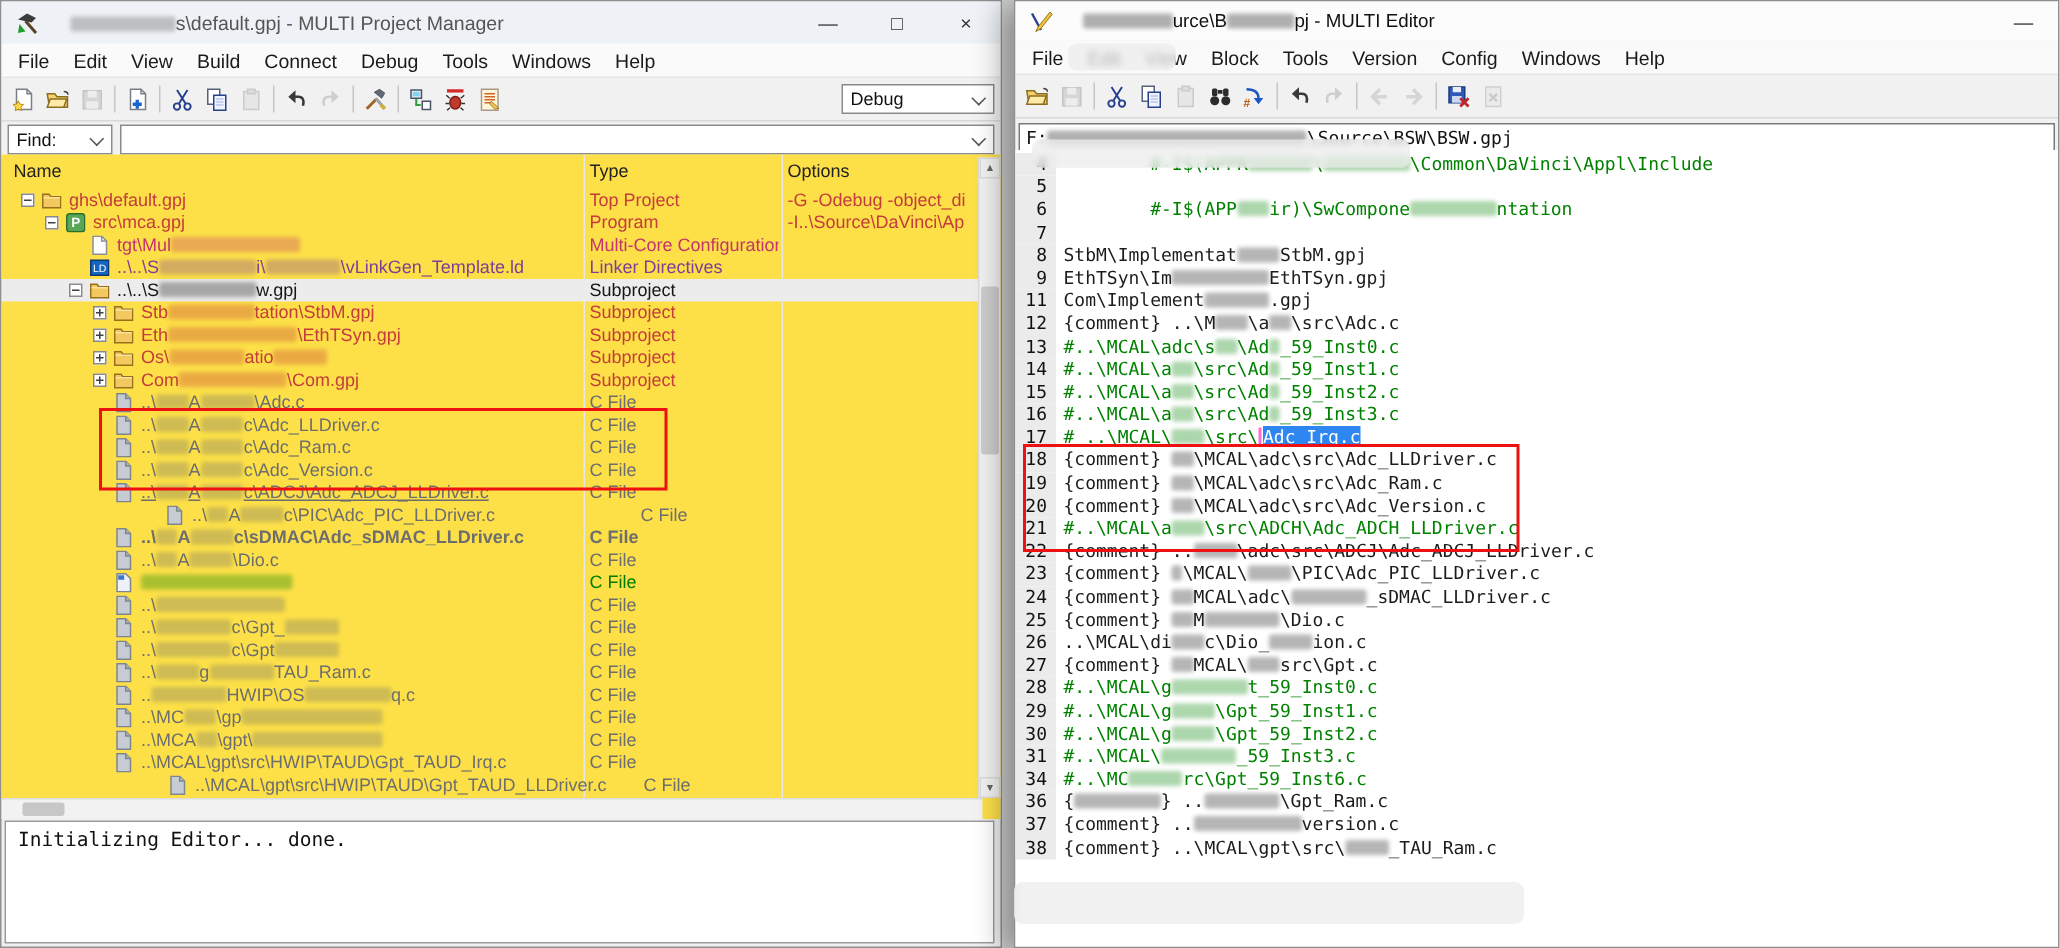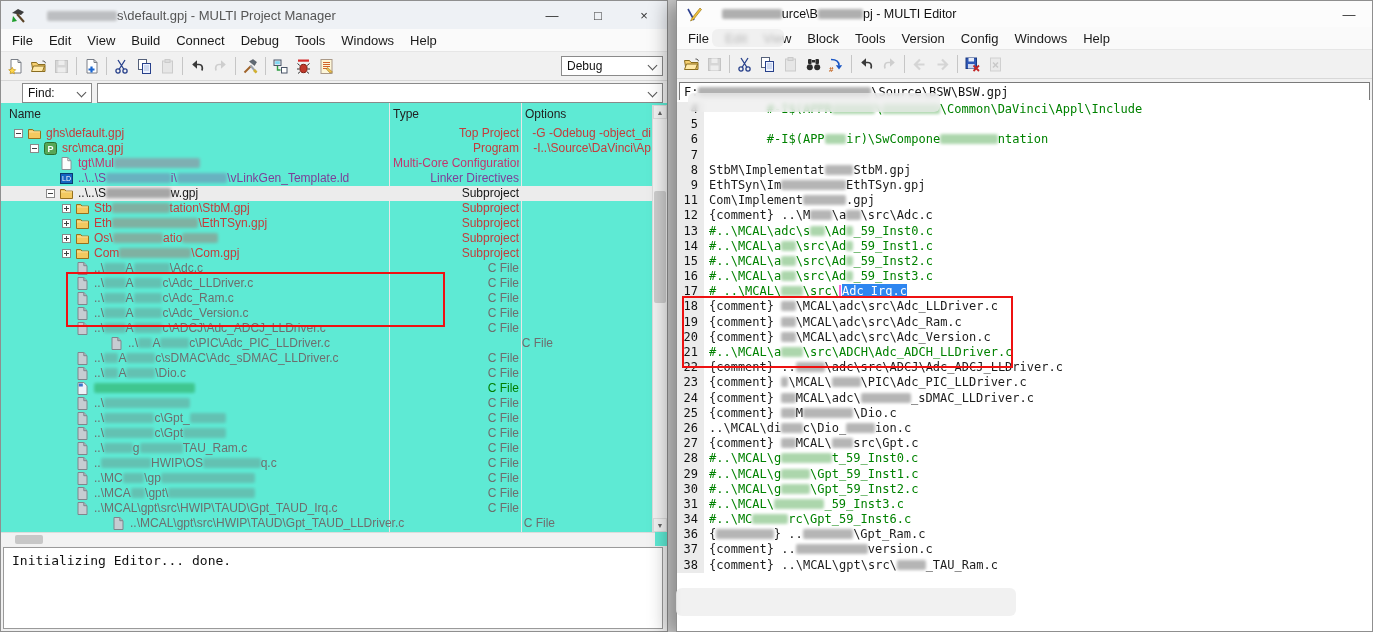--- a/index.html
+++ b/index.html
@@ -31,31 +31,31 @@
   .tb-sep{width:1px;height:18px;background:#c6c6c6;margin:0 3px;}
 
   .combo{box-sizing:border-box;height:20px;border:1px solid #8a8a8a;background:#fff;display:flex;
     align-items:center;font-size:12px;padding:0 18px 0 5px;position:relative;color:#111;}
   .chev{position:absolute;right:6px;top:5px;width:6px;height:6px;border-right:1.4px solid #555;
     border-bottom:1.4px solid #555;transform:rotate(45deg);}
   .debug-combo{position:absolute;right:4px;top:4px;width:102px;}
 
   .findbar{display:flex;align-items:center;height:24px;background:#f1f1f1;padding:0 4px;gap:5px;
     border-bottom:1px solid #c9c9c9;}
-  .find-combo{width:70px;margin-left:17px;}
+  .find-combo{width:70px;}
   .find-input{flex:1;}
 
   
-  .treewrap{position:absolute;top:102px;left:0;width:666px;height:443px;background:#5eead4;overflow:hidden;}
+  .treewrap{position:absolute;top:102px;left:0;width:666px;height:443px;background:#fde047;overflow:hidden;}
   .tree-header{position:absolute;top:2px;left:0;height:20px;width:100%;font-size:12px;color:#222;}
   .tree-header .col{position:absolute;top:2px;}
   .col.c1{left:8px;} .col.c2{left:392px;} .col.c3{left:524px;}
   .colline{position:absolute;top:0;width:1px;height:429px;background:#e7e7e7;}
   .colline.l1{left:388px;} .colline.l2{left:520px;}
-  .tree-body{position:absolute;top:23px;left:0;width:654px;height:406px;overflow:hidden;text-align:right;}
+  .tree-body{position:absolute;top:23px;left:0;width:654px;height:406px;overflow:hidden;}
   .trow{position:absolute;left:0;width:654px;height:15px;font-size:12px;line-height:15px;}
   .trow.selected{background:#ececec;}
   .xbox{position:absolute;top:3px;width:9px;height:9px;box-sizing:border-box;border:1px solid #898989;background:#fff;}
   .xbox i{position:absolute;background:#404040;}
   .xbox i.h{left:1px;top:3px;width:5px;height:1px;}
   .xbox i.v{left:3px;top:1px;width:1px;height:5px;}
   .ticon{position:absolute;top:1px;width:13px;height:13px;}
   .ticon svg{width:13px;height:13px;display:block;}
   .tname{position:absolute;white-space:pre;}
   .tcell{position:absolute;width:126px;overflow:hidden;white-space:pre;}
@@ -408,34 +408,34 @@
             <span class="tname c-gray" style="left: 93px;"><span>..\</span><span class="redact" style="width: 1.8em;"></span><span>A</span><span class="redact" style="width: 2.4em;"></span><span>c\Adc_Version.c</span></span>
             <span class="tcell c-gray" style="left: 392px;">C File</span>
           </div>
           <div class="trow" style="top: 195px;">
             <span class="ticon" style="left: 75px;">
               <svg viewBox="0 0 12 13">
                 <path d="M1.5.5h5.8l3.2 3.2v8.8H1.5z" fill="#c6ccd2" stroke="#7f858c"></path>
                 <path d="M7.3.5v3.2h3.2" fill="#aeb4bb" stroke="#7f858c"></path>
               </svg>
             </span>
-            <span class="tname c-gray" style="left: 93px;"><span>..\</span><span class="redact" style="width: 1.8em;"></span><span>A</span><span class="redact" style="width: 2.4em;"></span><span>c\ADCJ\Adc_ADCJ_LLDriver.c</span></span>
+            <span class="tname c-gray" style="left: 93px; text-decoration: underline;"><span>..\</span><span class="redact" style="width: 1.8em;"></span><span>A</span><span class="redact" style="width: 2.4em;"></span><span>c\ADCJ\Adc_ADCJ_LLDriver.c</span></span>
             <span class="tcell c-gray" style="left: 392px;">C File</span>
           </div>
           <div class="trow" style="top: 210px; margin-left: 34px;">
             <span class="ticon" style="left: 75px;">
               <svg viewBox="0 0 12 13">
                 <path d="M1.5.5h5.8l3.2 3.2v8.8H1.5z" fill="#c6ccd2" stroke="#7f858c"></path>
                 <path d="M7.3.5v3.2h3.2" fill="#aeb4bb" stroke="#7f858c"></path>
               </svg>
             </span>
             <span class="tname c-gray" style="left: 93px;"><span>..\</span><span class="redact" style="width: 1.2em;"></span><span>A</span><span class="redact" style="width: 2.4em;"></span><span>c\PIC\Adc_PIC_LLDriver.c</span></span>
             <span class="tcell c-gray" style="left: 392px;">C File</span>
           </div>
-          <div class="trow" style="top: 225px;">
+          <div class="trow" style="top: 225px; font-weight: bold;">
             <span class="ticon" style="left: 75px;">
               <svg viewBox="0 0 12 13">
                 <path d="M1.5.5h5.8l3.2 3.2v8.8H1.5z" fill="#c6ccd2" stroke="#7f858c"></path>
                 <path d="M7.3.5v3.2h3.2" fill="#aeb4bb" stroke="#7f858c"></path>
               </svg>
             </span>
             <span class="tname c-gray" style="left: 93px;"><span>..\</span><span class="redact" style="width: 1.2em;"></span><span>A</span><span class="redact" style="width: 2.4em;"></span><span>c\sDMAC\Adc_sDMAC_LLDriver.c</span></span>
             <span class="tcell c-gray" style="left: 392px;">C File</span>
           </div>
           <div class="trow" style="top: 240px;">

